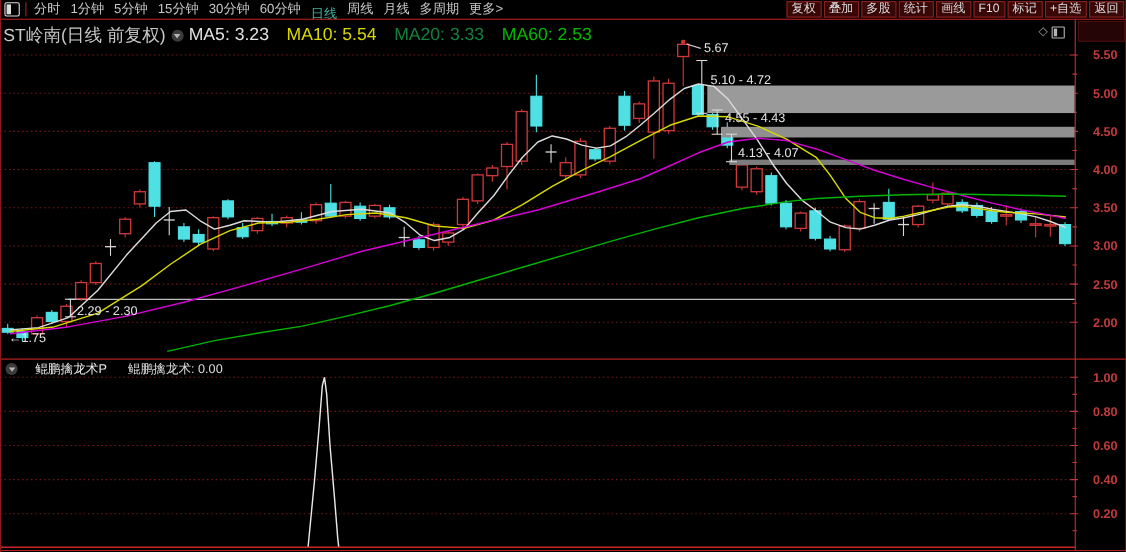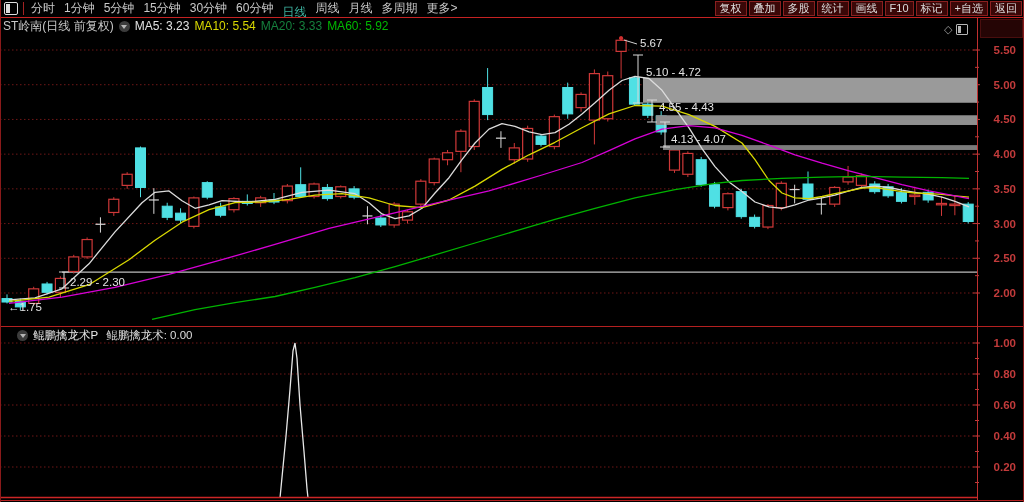--- a/index.html
+++ b/index.html
@@ -10,34 +10,34 @@
   .win-icon{width:12px;height:11px;border:1px solid #ddd;border-radius:2px;margin:0 5px 0 4px;position:relative;flex:none;}
   .win-icon-fill{position:absolute;left:1px;top:1px;bottom:1px;width:4px;background:#ddd;}
   .tb-sep{width:1px;height:13px;background:#a32222;margin-right:7px;flex:none;}
   .periods{display:flex;align-items:center;}
   .period{color:#c9c9c9;font-size:12px;margin-right:9px;white-space:nowrap;cursor:default;}
   .period.active{color:#3db3a0;}
   .actions{margin-left:auto;display:flex;align-items:center;margin-right:2px;}
   .action-btn{font-size:11px;color:#ddd;background:#3a0707;border:1px solid #8a2020;
     padding:0 4px;height:13px;line-height:13px;margin-left:2px;white-space:nowrap;cursor:default;}
   
-  .info-row{position:absolute;top:19px;left:3px;height:14px;display:flex;align-items:center;font-size:12px;z-index:5;}
+  .info-row{position:absolute;top:25px;left:3px;height:14px;display:flex;align-items:center;font-size:16px;z-index:5;}
   .symbol{color:#c8c8c8;white-space:nowrap;}
   .drop-icon{width:11px;height:11px;border-radius:50%;background:#3c3c3c;margin:0 5px;position:relative;flex:none;}
   .drop-icon:after{content:"";position:absolute;left:2.5px;top:4px;border-left:3px solid transparent;
     border-right:3px solid transparent;border-top:4px solid #b5b5b5;}
-  .ma-label{margin-right:5px;white-space:nowrap;}
+  .ma-label{margin-right:16px;white-space:nowrap;}
   
   .corner-icons{position:absolute;top:24px;left:944px;display:flex;align-items:center;z-index:5;color:#9a9a9a;}
   .diamond{font-size:11px;line-height:11px;margin-right:4px;}
   .win2{width:10px;height:9px;border:1px solid #b5b5b5;border-radius:1px;position:relative;}
   .win2:after{content:"";position:absolute;left:1px;top:1px;bottom:1px;width:3px;background:#b5b5b5;}
   .axis-corner{position:absolute;left:980px;top:19px;width:41px;height:17px;background:#250505;border:1px solid #4a0e0e;z-index:4;}
   
-  .sub-title{position:absolute;top:329px;left:17px;height:13px;display:flex;align-items:center;font-size:11.5px;z-index:5;}
+  .sub-title{position:absolute;top:329px;left:5px;height:13px;display:flex;align-items:center;font-size:11.5px;z-index:5;gap:11px;}
   .sub-name{color:#e8e8e8;white-space:nowrap;margin-right:8px;}
   .sub-value{color:#dcdcdc;white-space:nowrap;}
   svg text{font-family:"Liberation Sans","DejaVu Sans",sans-serif;}
 </style>
 </head>
 <body>
 
 <div id="stage">
 
   <div class="toolbar">
@@ -71,21 +71,21 @@
       </div>
   </div>
 
   <div class="info-row">
     <span class="symbol">ST岭南(日线 前复权)</span>
     <span class="drop-icon"></span>
     <span id="ma-labels" style="display:flex;">
         <span class="ma-label" style="color: rgb(226, 226, 226);">MA5: 3.23</span>
         <span class="ma-label" style="color: rgb(217, 217, 0);">MA10: 5.54</span>
         <span class="ma-label" style="color: #15803d;">MA20: 3.33</span>
-        <span class="ma-label" style="color: rgb(0, 184, 0);">MA60: 5.92</span>
+        <span class="ma-label" style="color: rgb(0, 184, 0);">MA60: 2.53</span>
       </span>
   </div>
 
   <div class="corner-icons">
     <span class="diamond">◇</span>
     <span class="win2"></span>
   </div>
   <div class="axis-corner"></div>
 
   <div class="sub-title">

